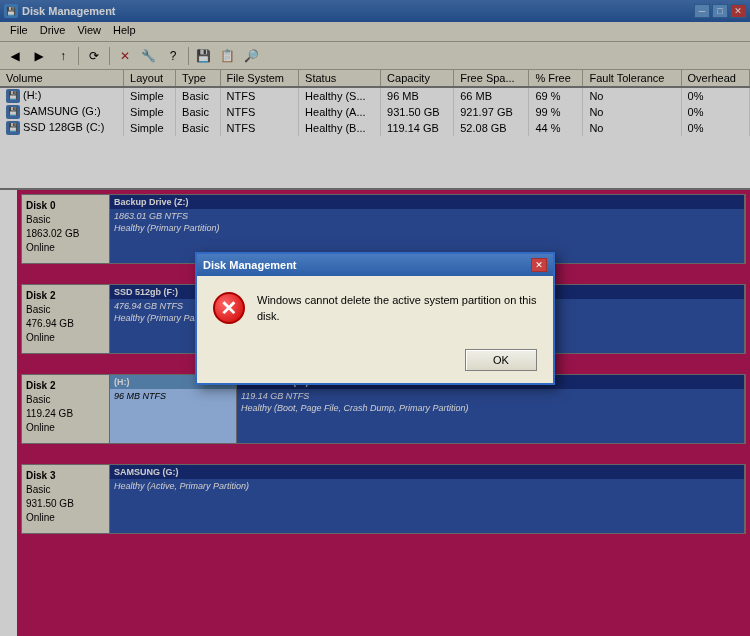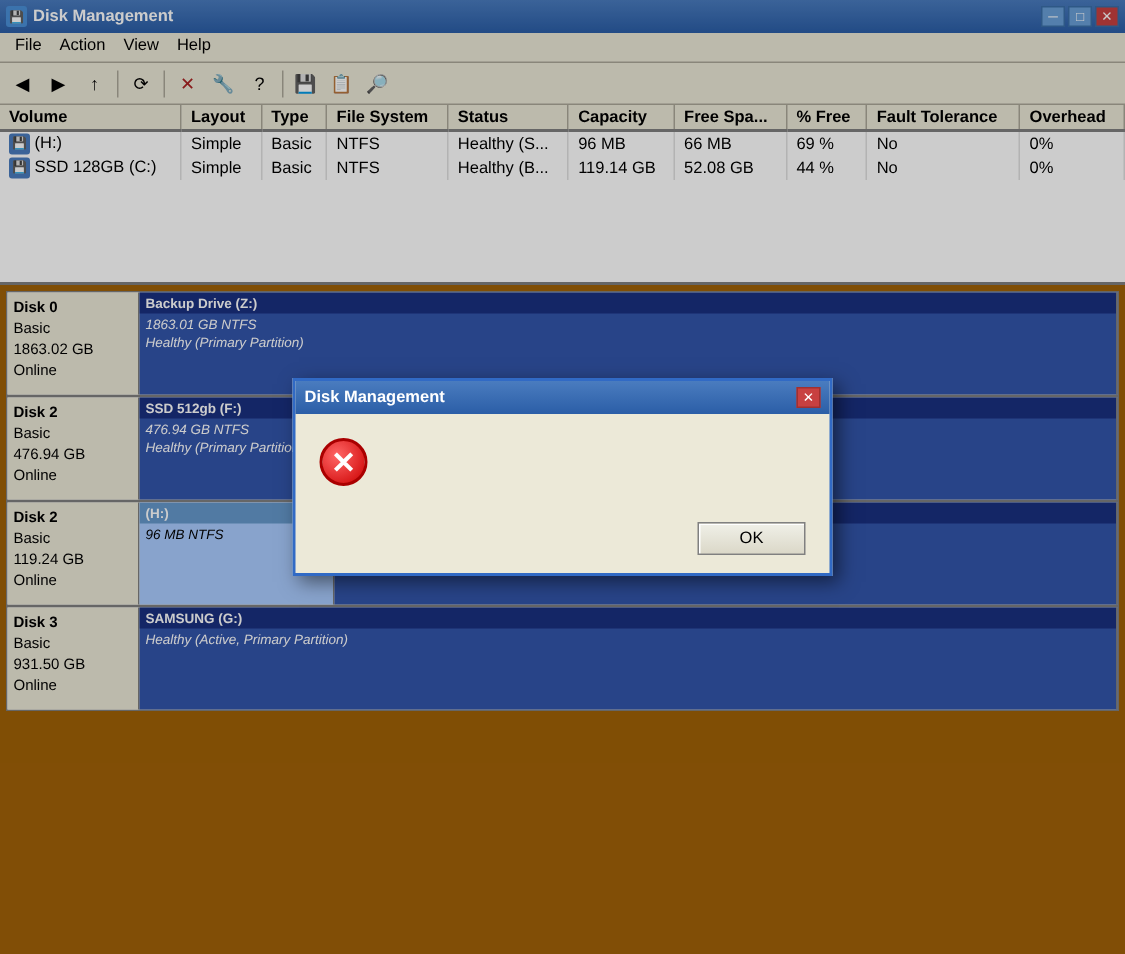--- a/index.html
+++ b/index.html
@@ -123,38 +123,39 @@
       font-size: 11px;
     }
     thead tr {
       background: #ece9d8;
     }
     th {
       text-align: left;
       padding: 2px 6px;
       border-right: 1px solid #aca899;
       border-bottom: 2px solid #808080;
-      font-weight: bold;
+      font-weight: normal;
       white-space: nowrap;
     }
     td {
       padding: 1px 6px;
       border-right: 1px solid #e0e0e0;
       white-space: nowrap;
     }
 
     
     .disk-area {
       flex: 1;
-      background: #a16207;
+      background: #be185d;
       overflow-y: auto;
       padding: 4px;
       display: flex;
       flex-direction: column;
-      gap: 0;
+      gap: 20px;
+      margin-left: 17px;
     }
     .disk-row {
       display: flex;
       height: 70px;
       background: white;
       border: 1px solid #808080;
     }
     .disk-label {
       width: 88px;
       min-width: 88px;
@@ -291,21 +292,21 @@
   </div>
   <div class="title-bar-controls">
     <div class="title-btn">─</div>
     <div class="title-btn">□</div>
     <div class="title-btn close">✕</div>
   </div>
 </div>
 
 <div class="menu-bar">
   <span class="menu-item">File</span>
-  <span class="menu-item">Action</span>
+  <span class="menu-item">Drive</span>
   <span class="menu-item">View</span>
   <span class="menu-item">Help</span>
 </div>
 
 <div class="toolbar">
   <div class="toolbar-btn">◀</div>
   <div class="toolbar-btn">▶</div>
   <div class="toolbar-btn">↑</div>
   <div class="toolbar-sep"></div>
   <div class="toolbar-btn">⟳</div>
@@ -344,20 +345,32 @@
     <td>Basic</td>
     <td>NTFS</td>
     <td>Healthy (S...</td>
     <td>96 MB</td>
     <td>66 MB</td>
     <td>69 %</td>
     <td>No</td>
     <td>0%</td>
   </tr>
           <tr>
+    <td><span style="display:inline-block;width:14px;height:14px;background:#4a7cbf;border-radius:2px;vertical-align:middle;margin-right:3px;font-size:8px;text-align:center;line-height:14px;color:white;">💾</span>SAMSUNG (G:)</td>
+    <td>Simple</td>
+    <td>Basic</td>
+    <td>NTFS</td>
+    <td>Healthy (A...</td>
+    <td>931.50 GB</td>
+    <td>921.97 GB</td>
+    <td>99 %</td>
+    <td>No</td>
+    <td>0%</td>
+  </tr>
+          <tr>
     <td><span style="display:inline-block;width:14px;height:14px;background:#4a7cbf;border-radius:2px;vertical-align:middle;margin-right:3px;font-size:8px;text-align:center;line-height:14px;color:white;">💾</span>SSD 128GB (C:)</td>
     <td>Simple</td>
     <td>Basic</td>
     <td>NTFS</td>
     <td>Healthy (B...</td>
     <td>119.14 GB</td>
     <td>52.08 GB</td>
     <td>44 %</td>
     <td>No</td>
     <td>0%</td>
@@ -445,18 +458,19 @@
 </div>
 
 <div class="modal-overlay">
   <div class="modal">
     <div class="modal-title-bar">
       <span class="modal-title-text">Disk Management</span>
       <div class="modal-close-btn">✕</div>
     </div>
     <div class="modal-body">
       <div class="error-icon">✕</div>
+      <div class="modal-message">Windows cannot delete the active system partition on this disk.</div>
     </div>
     <div class="modal-footer">
       <button class="ok-btn">OK</button>
     </div>
   </div>
 </div>
 
 </body></html>

